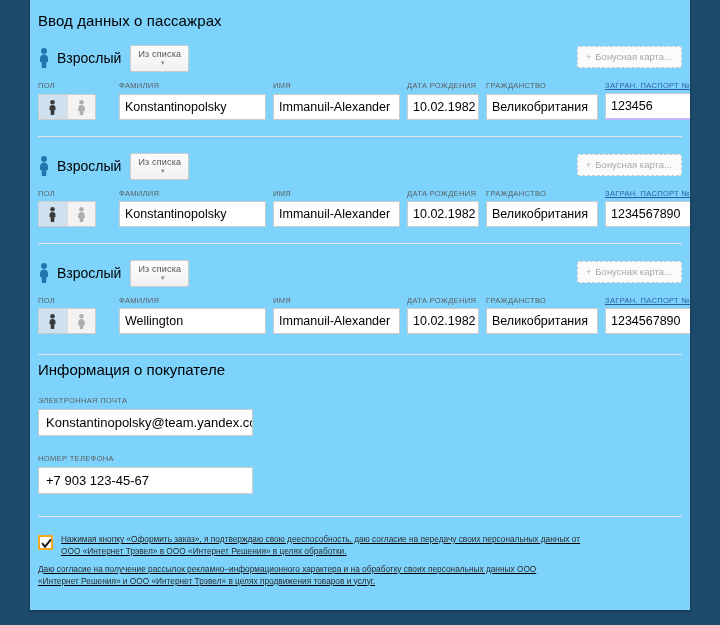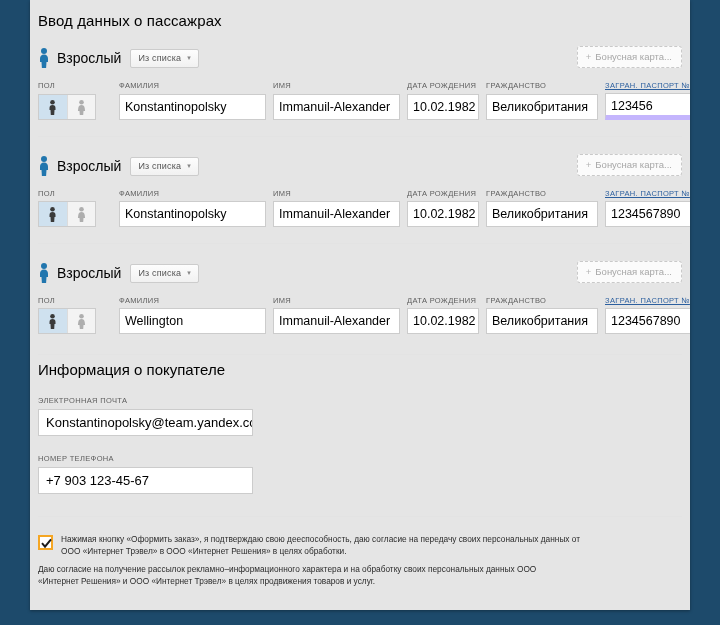--- a/index.html
+++ b/index.html
@@ -12,21 +12,21 @@
     background: #1d4a6b;
     font-family: "Liberation Sans", sans-serif;
     overflow: hidden;
   }
   .page {
     position: absolute;
     left: 30px;
     top: 0;
     width: 660px;
     height: 610px;
-    background: #e5e5e5;
+    background: #7dd3fc;
     box-shadow: 0 1px 3px rgba(0,0,0,0.35);
     overflow: hidden;
   }
   .inner {
     padding: 0 0 0 0;
   }
 
   
   .section-title {
     font-size: 15px;
@@ -64,20 +64,21 @@
     display: inline-flex;
     align-items: center;
     border: 1px solid #ccc;
     border-radius: 2px;
     background: linear-gradient(#fdfdfd, #f1f1f1);
     font-size: 9px;
     color: #555;
     padding: 3px 7px 4px 7px;
     letter-spacing: .2px;
     cursor: pointer;
+    flex-direction: column;
   }
   .from-list .caret {
     margin-left: 6px;
     font-size: 7px;
     color: #888;
   }
   .bonus-btn {
     position: absolute;
     right: 0;
     top: 3px;
@@ -129,21 +130,21 @@
     background: #fff;
     font-size: 12.5px;
     color: #000;
     padding: 0 5px;
     line-height: 24px;
     white-space: nowrap;
     overflow: hidden;
     font-family: "Liberation Sans", sans-serif;
   }
   .input.err {
-    border-bottom: 5px solid #c4b5fd;
+    border-bottom: 2px solid #c4b5fd;
     height: 27px;
   }
 
   
   .gender {
     display: flex;
     box-sizing: border-box;
     height: 26px;
     border: 1px solid #ccc;
     overflow: hidden;
@@ -198,20 +199,21 @@
     white-space: nowrap;
     overflow: hidden;
   }
 
   
   .agreements { padding: 0 8px; margin-top: 17px; }
   .agree-row {
     display: flex;
     align-items: flex-start;
     margin-bottom: 7px;
+    text-decoration: underline;
   }
   .chk {
     flex: 0 0 auto;
     width: 15px;
     height: 15px;
     box-sizing: border-box;
     border: 2px solid #f5a623;
     background: #fff;
     margin-right: 8px;
     margin-top: 1px;

